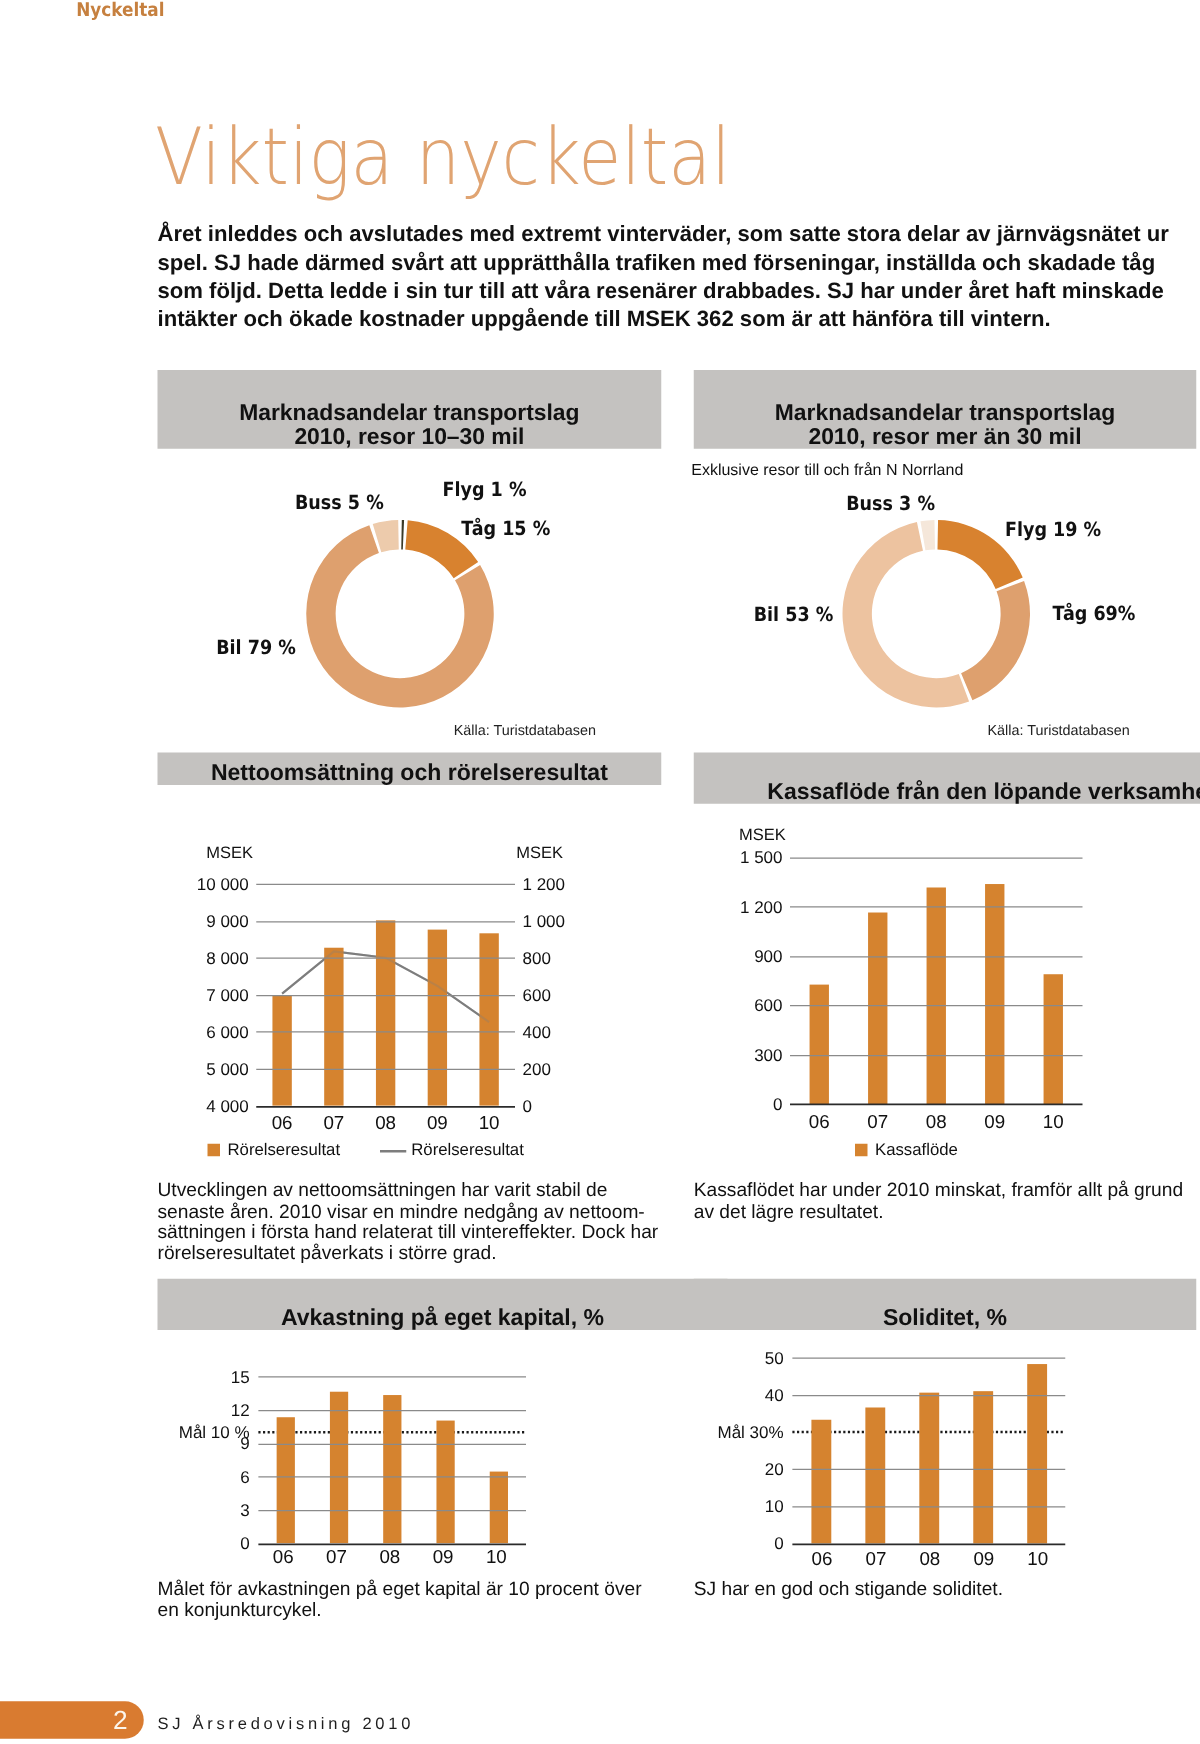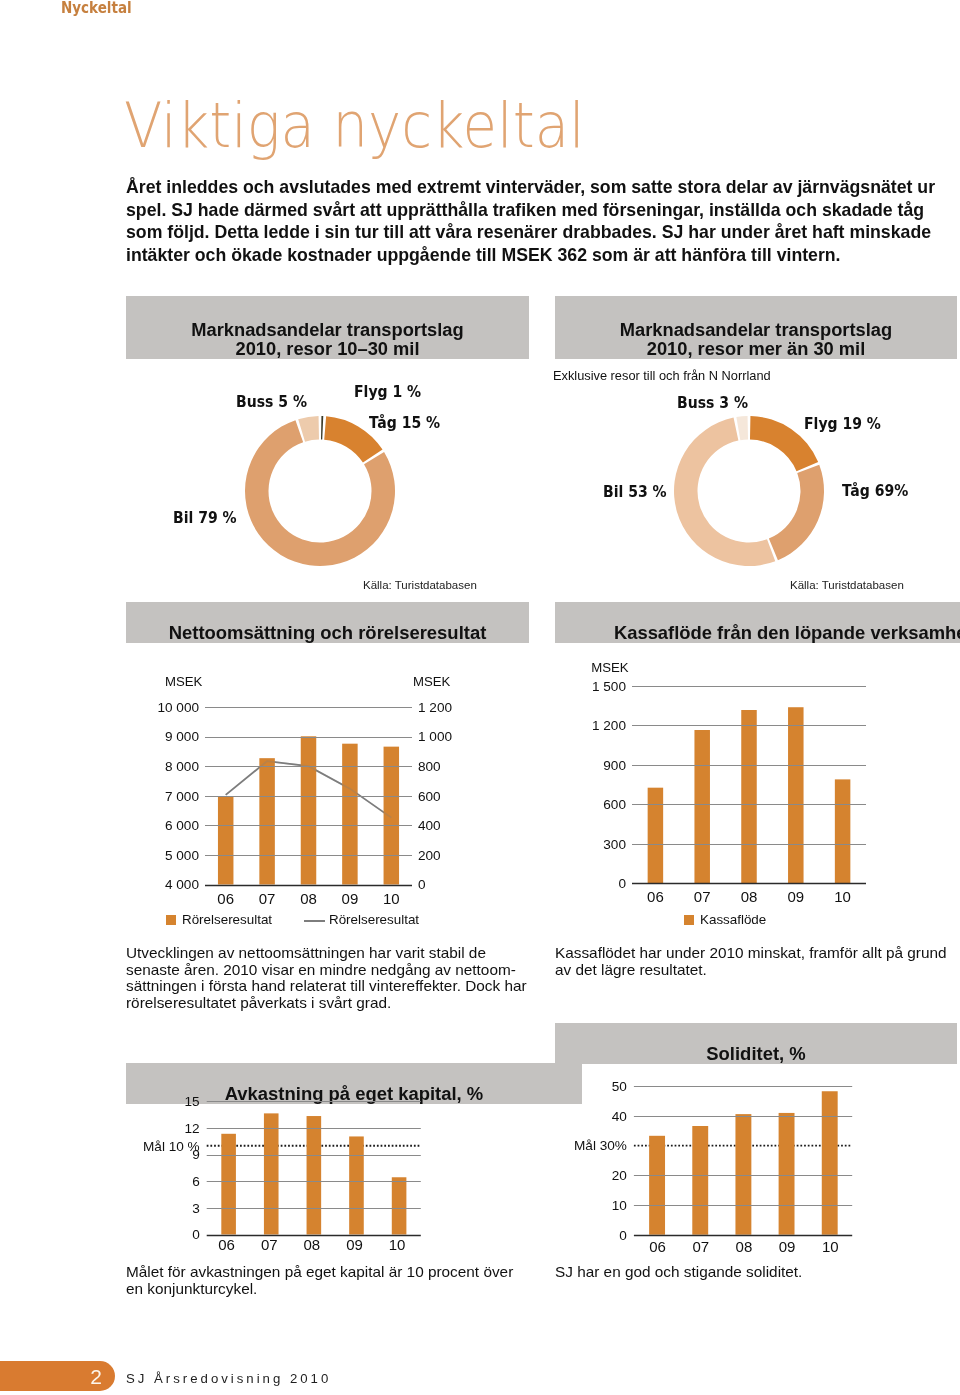--- a/index.html
+++ b/index.html
@@ -9,23 +9,23 @@
   #bigtitle{left:124px;top:89px;font-size:63px;font-weight:200;color:#E0A472;font-family:"DejaVu Sans",sans-serif;transform:scaleX(0.89);transform-origin:left top;}
   #intro{left:126px;top:176px;width:900px;font-size:17.7px;font-weight:bold;color:#111;line-height:22.7px;white-space:nowrap;}
 
   .panel-head{position:absolute;background:#C4C2C0;display:flex;align-items:flex-end;justify-content:center;text-align:center;}
   .panel-head > span{font-size:18.45px;font-weight:bold;color:#111;line-height:19.7px;display:block;white-space:nowrap;}
   #ph1 > span, #ph2 > span{font-size:18.3px;}
   #ph4 > span{font-size:18.4px;}
   .panel-head > span > span{display:block;}
   #ph1{left:126px;top:296px;width:403px;height:63px;}
   #ph2{left:555px;top:296px;width:402px;height:63px;}
-  #ph3{left:126px;top:602px;width:403px;height:41px;}
+  #ph3{left:126px;top:602px;width:403px;height:26px;}
   #ph4{left:555px;top:602px;width:402px;height:41px;padding-left:48px;}
-  #ph5{left:126px;top:1023px;width:456px;height:41px;margin-top:40px;}
+  #ph5{left:126px;top:1023px;width:456px;height:41px;}
   #ph6{left:555px;top:1023px;width:402px;height:41px;}
 
   .src{position:absolute;font-size:11.5px;color:#222;}
   .note{position:absolute;font-size:15.35px;color:#111;line-height:16.5px;white-space:nowrap;}
   .legtext{position:absolute;font-size:13.4px;color:#111;}
   .legswatch{position:absolute;width:10px;height:10px;background:#D5832F;}
   .legline{position:absolute;width:20px;height:1.7px;background:#7D7D7D;}
   .donutlabel{position:absolute;font-size:15.6px;font-weight:bold;color:#111;white-space:nowrap;font-family:"DejaVu Sans Condensed","DejaVu Sans",sans-serif;}
   .subnote{position:absolute;font-size:12.8px;color:#111;}
   #sub2{left:553px;top:368px;}
@@ -144,21 +144,21 @@
     <text x="287" y="26" font-size="13.2" text-anchor="start" fill="#111" font-family="&quot;Liberation Sans&quot;, sans-serif">MSEK</text>
   </svg>
 <div class="legswatch" style="left:166px;top:915px;"></div>
 <div class="legline" style="left:304px;top:920px;width:21px;"></div>
 <div class="legtext" style="left:182px;top:912px;">Rörelseresultat</div>
 <div class="legtext" style="left:329px;top:912px;">Rörelseresultat</div>
 <div class="note" id="n3">
     <div>Utvecklingen av nettoomsättningen har varit stabil de</div>
     <div>senaste åren. 2010 visar en mindre nedgång av nettoom-</div>
     <div>sättningen i första hand relaterat till vintereffekter. Dock har</div>
-    <div>rörelseresultatet påverkats i svårt grad.</div>
+    <div>rörelseresultatet påverkats i större grad.</div>
   </div>
 
 <svg id="c4" class="abs" style="left:555px;top:650px;" width="402" height="260" viewBox="0 0 402 260">
     <rect x="92.65" y="137.67833333333334" width="15.5" height="95.72166666666668" fill="#D5832F"></rect>
     <rect x="139.45" y="80.00833333333335" width="15.5" height="153.39166666666665" fill="#D5832F"></rect>
     <rect x="186.25" y="59.995000000000005" width="15.5" height="173.405" fill="#D5832F"></rect>
     <rect x="233.04999999999998" y="57.22999999999999" width="15.5" height="176.17000000000002" fill="#D5832F"></rect>
     <rect x="279.85" y="129.38333333333335" width="15.5" height="104.01666666666665" fill="#D5832F"></rect>
     <line x1="77" y1="36.5" x2="311" y2="36.5" stroke="#8A8A8A" stroke-width="1"></line>
     <text x="71" y="40.699999999999996" font-size="13.6" text-anchor="end" fill="#111" font-family="&quot;Liberation Sans&quot;, sans-serif">1 500</text>

